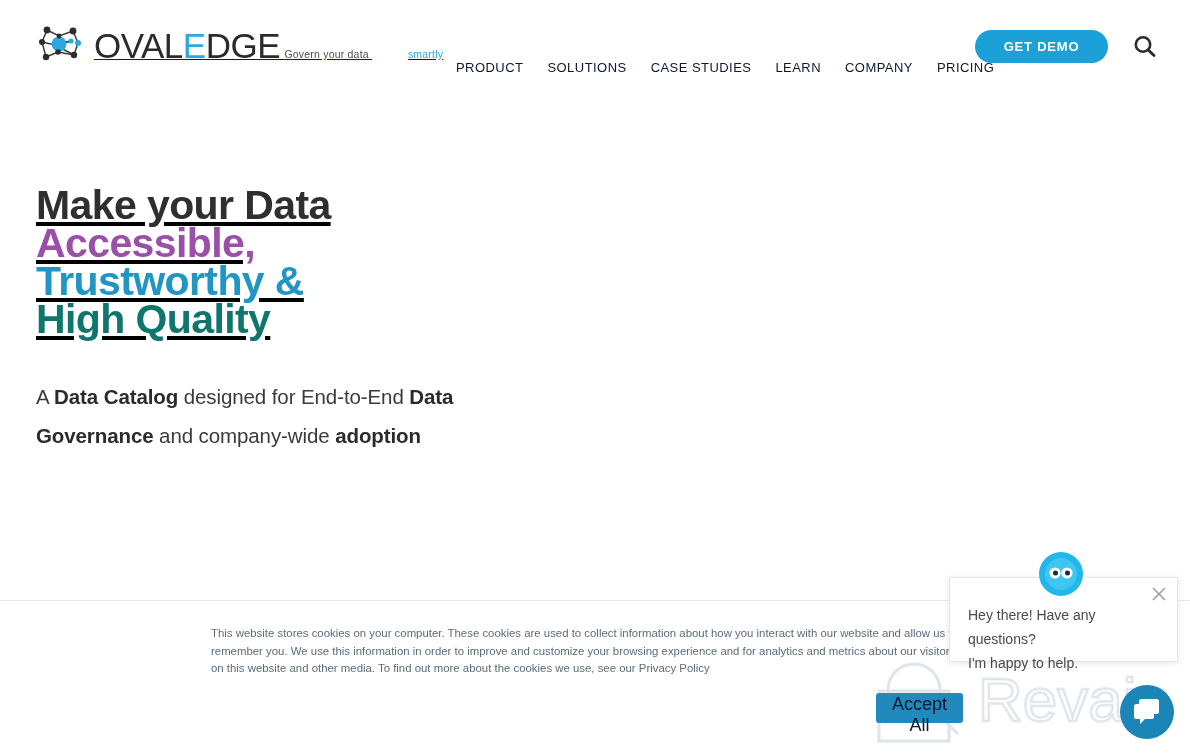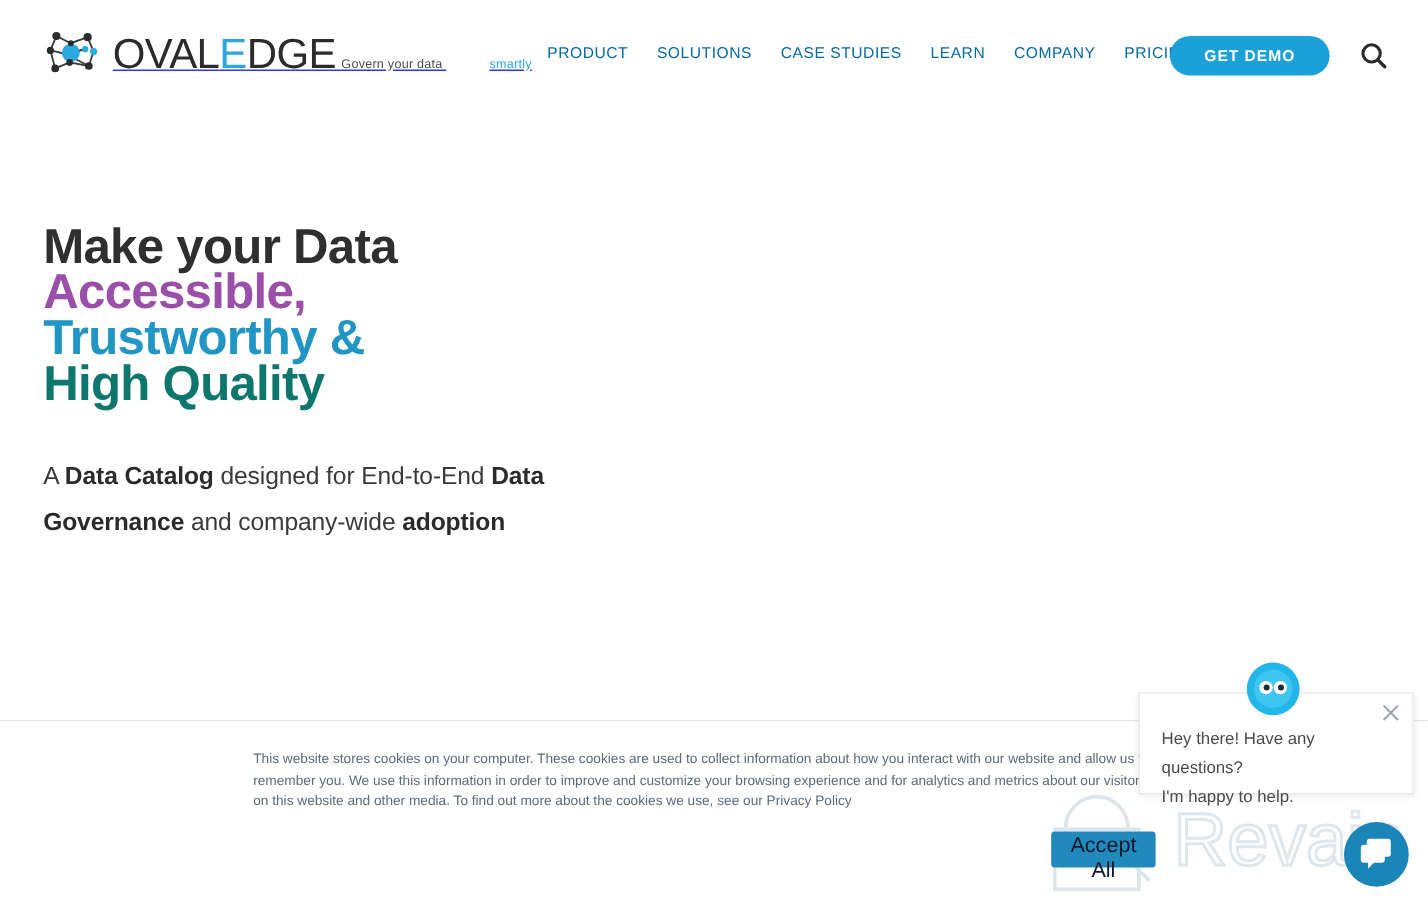--- a/index.html
+++ b/index.html
@@ -61,25 +61,26 @@
   .nav {
     position: absolute;
     left: 456px; top: 36px;
     display: flex;
     align-items: center;
     gap: 0;
   }
   .nav-item {
     font-size: 13px;
     letter-spacing: 0.45px;
-    color: #0369a1;
+    color: #0f172a;
     text-decoration: none;
     white-space: nowrap;
     margin-right: 24px;
     cursor: pointer;
+    margin-top: 24px;
   }
   .nav-item:last-of-type { margin-right: 0; }
 
   .demo-btn {
     position: absolute;
     left: 975px; top: 30px;
     width: 133px; height: 33px;
     border-radius: 17px;
     background: #1ba0d7;
     border: none;
@@ -103,20 +104,21 @@
     position: absolute;
     left: 36px; top: 186px;
     width: 520px;
   }
   .headline {
     margin: 0;
     font-size: 41px;
     font-weight: bold;
     line-height: 38px;
     letter-spacing: -0.6px;
+    text-decoration: underline;
   }
   .hl-1 { color: #2f2f2f; display: block; }
   .hl-2 { color: #9a4fa8; display: block; }
   .hl-3 { color: #2196c4; display: block; }
   .hl-4 { color: #0f766e; display: block; }
 
   .subhead {
     margin: 0;
     position: absolute;
     top: 192px; left: 0;

